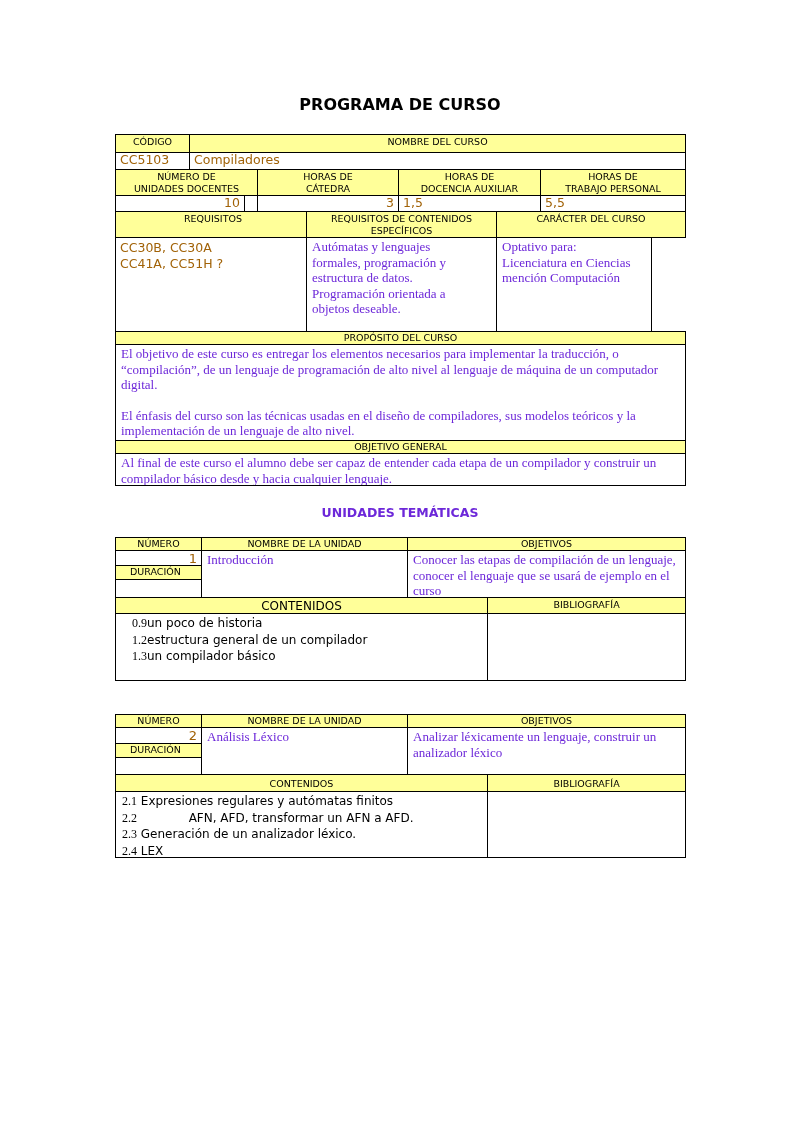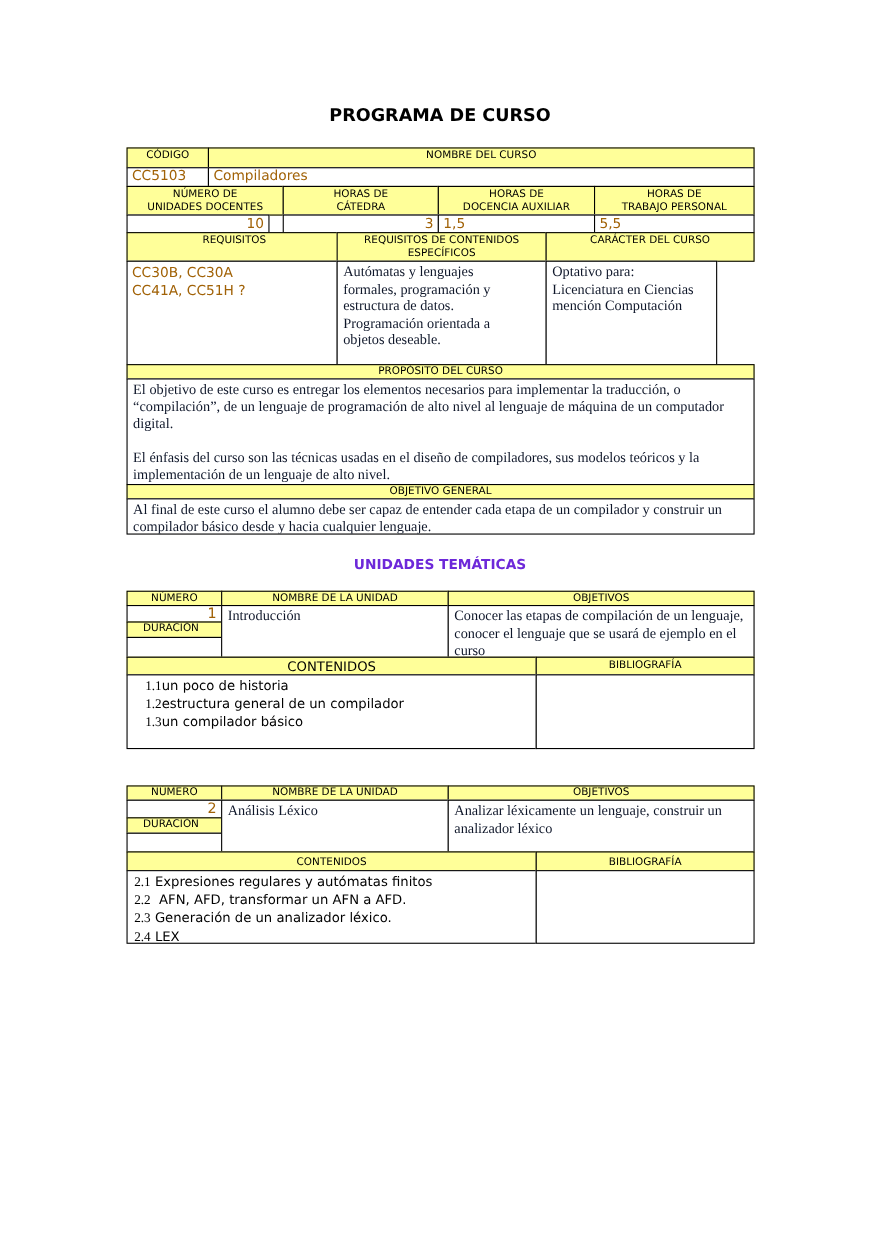--- a/index.html
+++ b/index.html
@@ -24,21 +24,21 @@
     }
     .hdr.big { font-size: 12px; line-height: 15px; }
     .val {
       background: #ffffff;
       font-family: "DejaVu Sans", sans-serif; font-size: 12.5px; color: #a16207;
       line-height: 14px; padding: 0 4px;
     }
     .val.right { text-align: right; }
     .serif {
       background: #ffffff;
-      font-family: "Liberation Serif", serif; font-size: 13px; color: #0f172a;
+      font-family: "Liberation Serif", serif; font-size: 13px; color: #6d28d9;
       line-height: 15.6px; padding: 1px 5px;
     }
     .list { font-family: "DejaVu Sans", sans-serif; font-size: 12px; line-height: 16.5px; padding: 1px 0 0 16px; }
     .list .num { font-family: "Liberation Serif", serif; font-size: 12px; }
     .list2 { padding-left: 6px; }
     .para { margin: 0; }
     .gap { height: 15px; }
   </style>
 </head>
 <body>
@@ -121,21 +121,21 @@
   <div class="cell hdr" style="left:115px; top:565px; width:87px; height:15px; padding-top:0; text-align:left; padding-left:14px;">DURACIÓN</div>
   <div class="cell val" style="left:115px; top:579px; width:87px; height:19px;"></div>
 
   <div class="cell serif" style="left:201px; top:550px; width:207px; height:48px;">Introducción</div>
   <div class="cell serif" style="left:407px; top:550px; width:279px; height:48px;">Conocer las etapas de compilación de un lenguaje, conocer el lenguaje que se usará de ejemplo en el curso</div>
 
   <div class="cell hdr big" style="left:115px; top:597px; width:373px; height:17px;">CONTENIDOS</div>
   <div class="cell hdr" style="left:487px; top:597px; width:199px; height:17px;">BIBLIOGRAFÍA</div>
 
   <div class="cell list" style="left:115px; top:613px; width:373px; height:68px; background:#fff;">
-    <div><span class="num">1.1</span><span>un poco de historia</span></div>
+    <div><span class="num">0.9</span><span>un poco de historia</span></div>
     <div><span class="num">1.2</span><span>estructura general de un compilador</span></div>
     <div><span class="num">1.3</span><span>un compilador básico</span></div>
   </div>
   <div class="cell val" style="left:487px; top:613px; width:199px; height:68px;"></div>
 </div>
 
 <div>
   <div class="cell hdr" style="left:115px; top:714px; width:87px; height:14px; padding-top:0;">NÚMERO</div>
   <div class="cell hdr" style="left:201px; top:714px; width:207px; height:14px; padding-top:0;">NOMBRE DE LA UNIDAD</div>
   <div class="cell hdr" style="left:407px; top:714px; width:279px; height:14px; padding-top:0;">OBJETIVOS</div>
@@ -145,18 +145,18 @@
   <div class="cell val" style="left:115px; top:757px; width:87px; height:18px;"></div>
 
   <div class="cell serif" style="left:201px; top:727px; width:207px; height:48px;">Análisis Léxico</div>
   <div class="cell serif" style="left:407px; top:727px; width:279px; height:48px;">Analizar léxicamente un lenguaje, construir un analizador léxico</div>
 
   <div class="cell hdr" style="left:115px; top:774px; width:373px; height:18px; line-height:15px;">CONTENIDOS</div>
   <div class="cell hdr" style="left:487px; top:774px; width:199px; height:18px; line-height:15px;">BIBLIOGRAFÍA</div>
 
   <div class="cell list list2" style="left:115px; top:791px; width:373px; height:67px; background:#fff;">
     <div><span class="num">2.1</span><span style="white-space:pre;"> Expresiones regulares y autómatas finitos</span></div>
-    <div><span class="num">2.2</span><span style="white-space:pre;">  AFN, AFD, transformar un AFN a AFD.</span></div>
+    <div><span class="num">2.2</span><span style="white-space:pre;margin-left:44px;">  AFN, AFD, transformar un AFN a AFD.</span></div>
     <div><span class="num">2.3</span><span style="white-space:pre;"> Generación de un analizador léxico.</span></div>
     <div><span class="num">2.4</span><span style="white-space:pre;"> LEX</span></div>
   </div>
   <div class="cell val" style="left:487px; top:791px; width:199px; height:67px;"></div>
 </div>
 
 </body></html>

